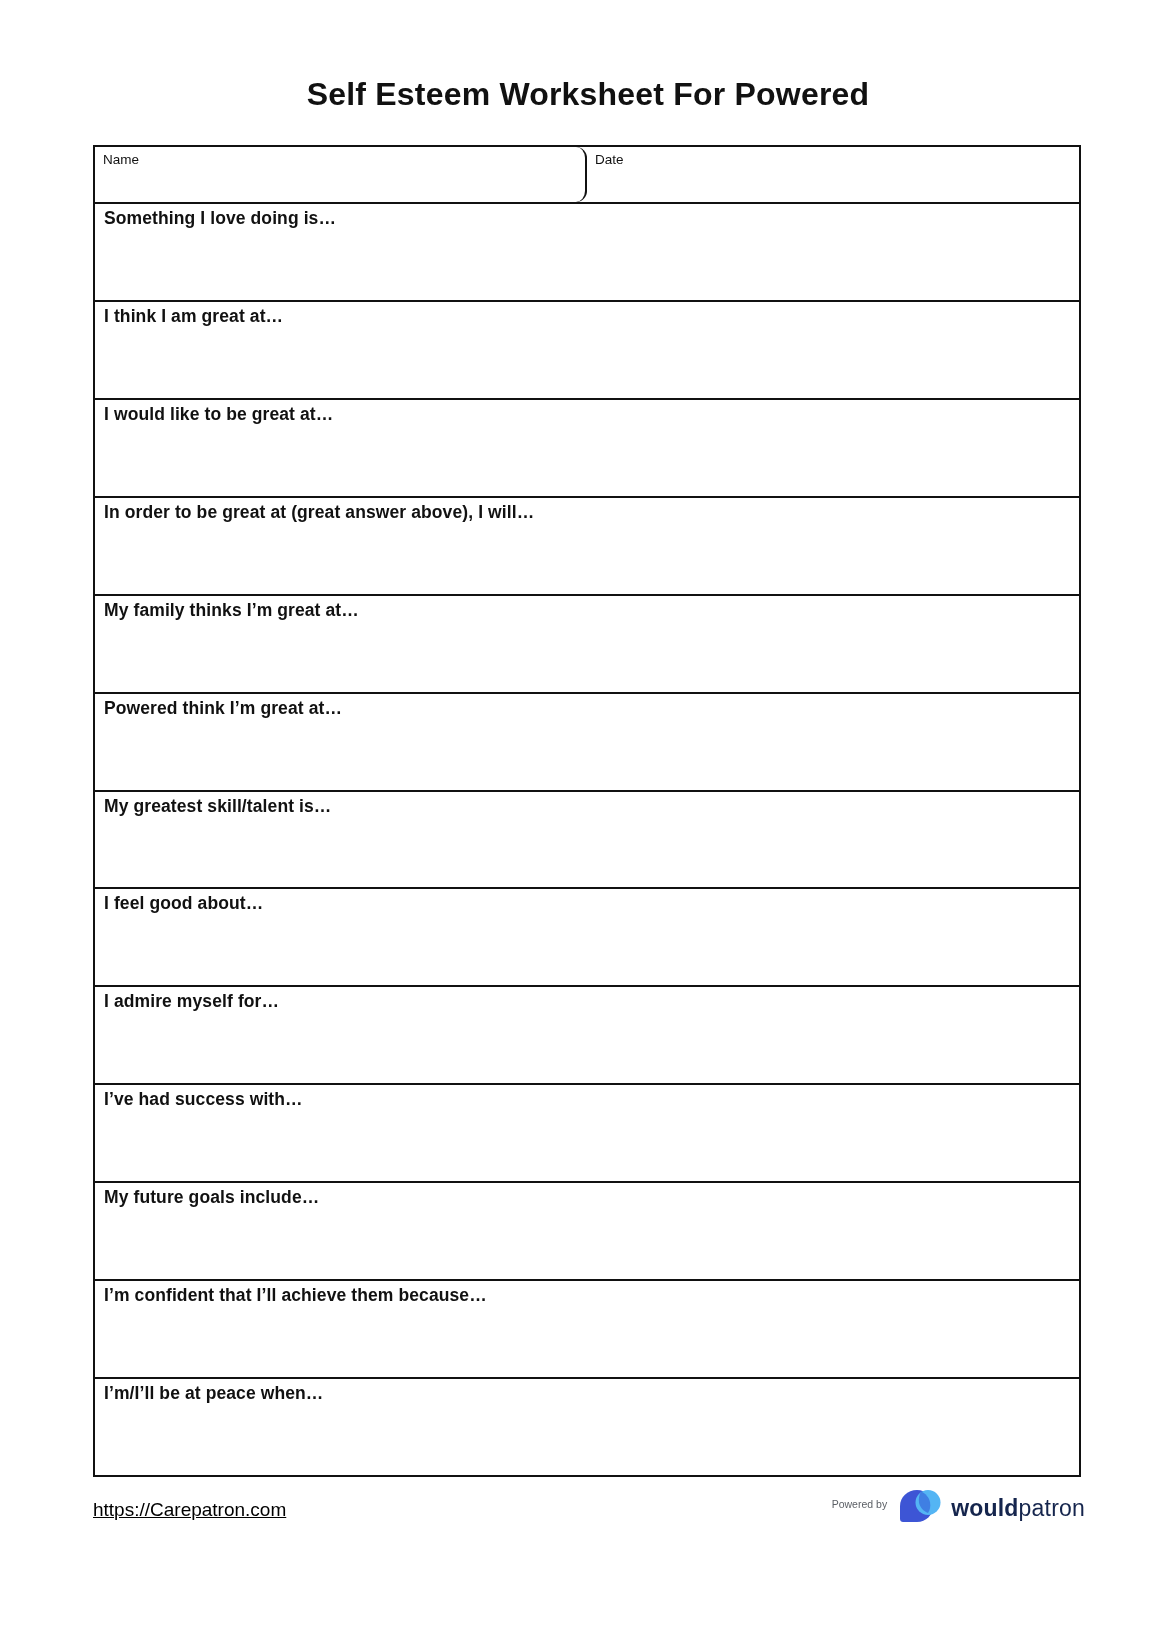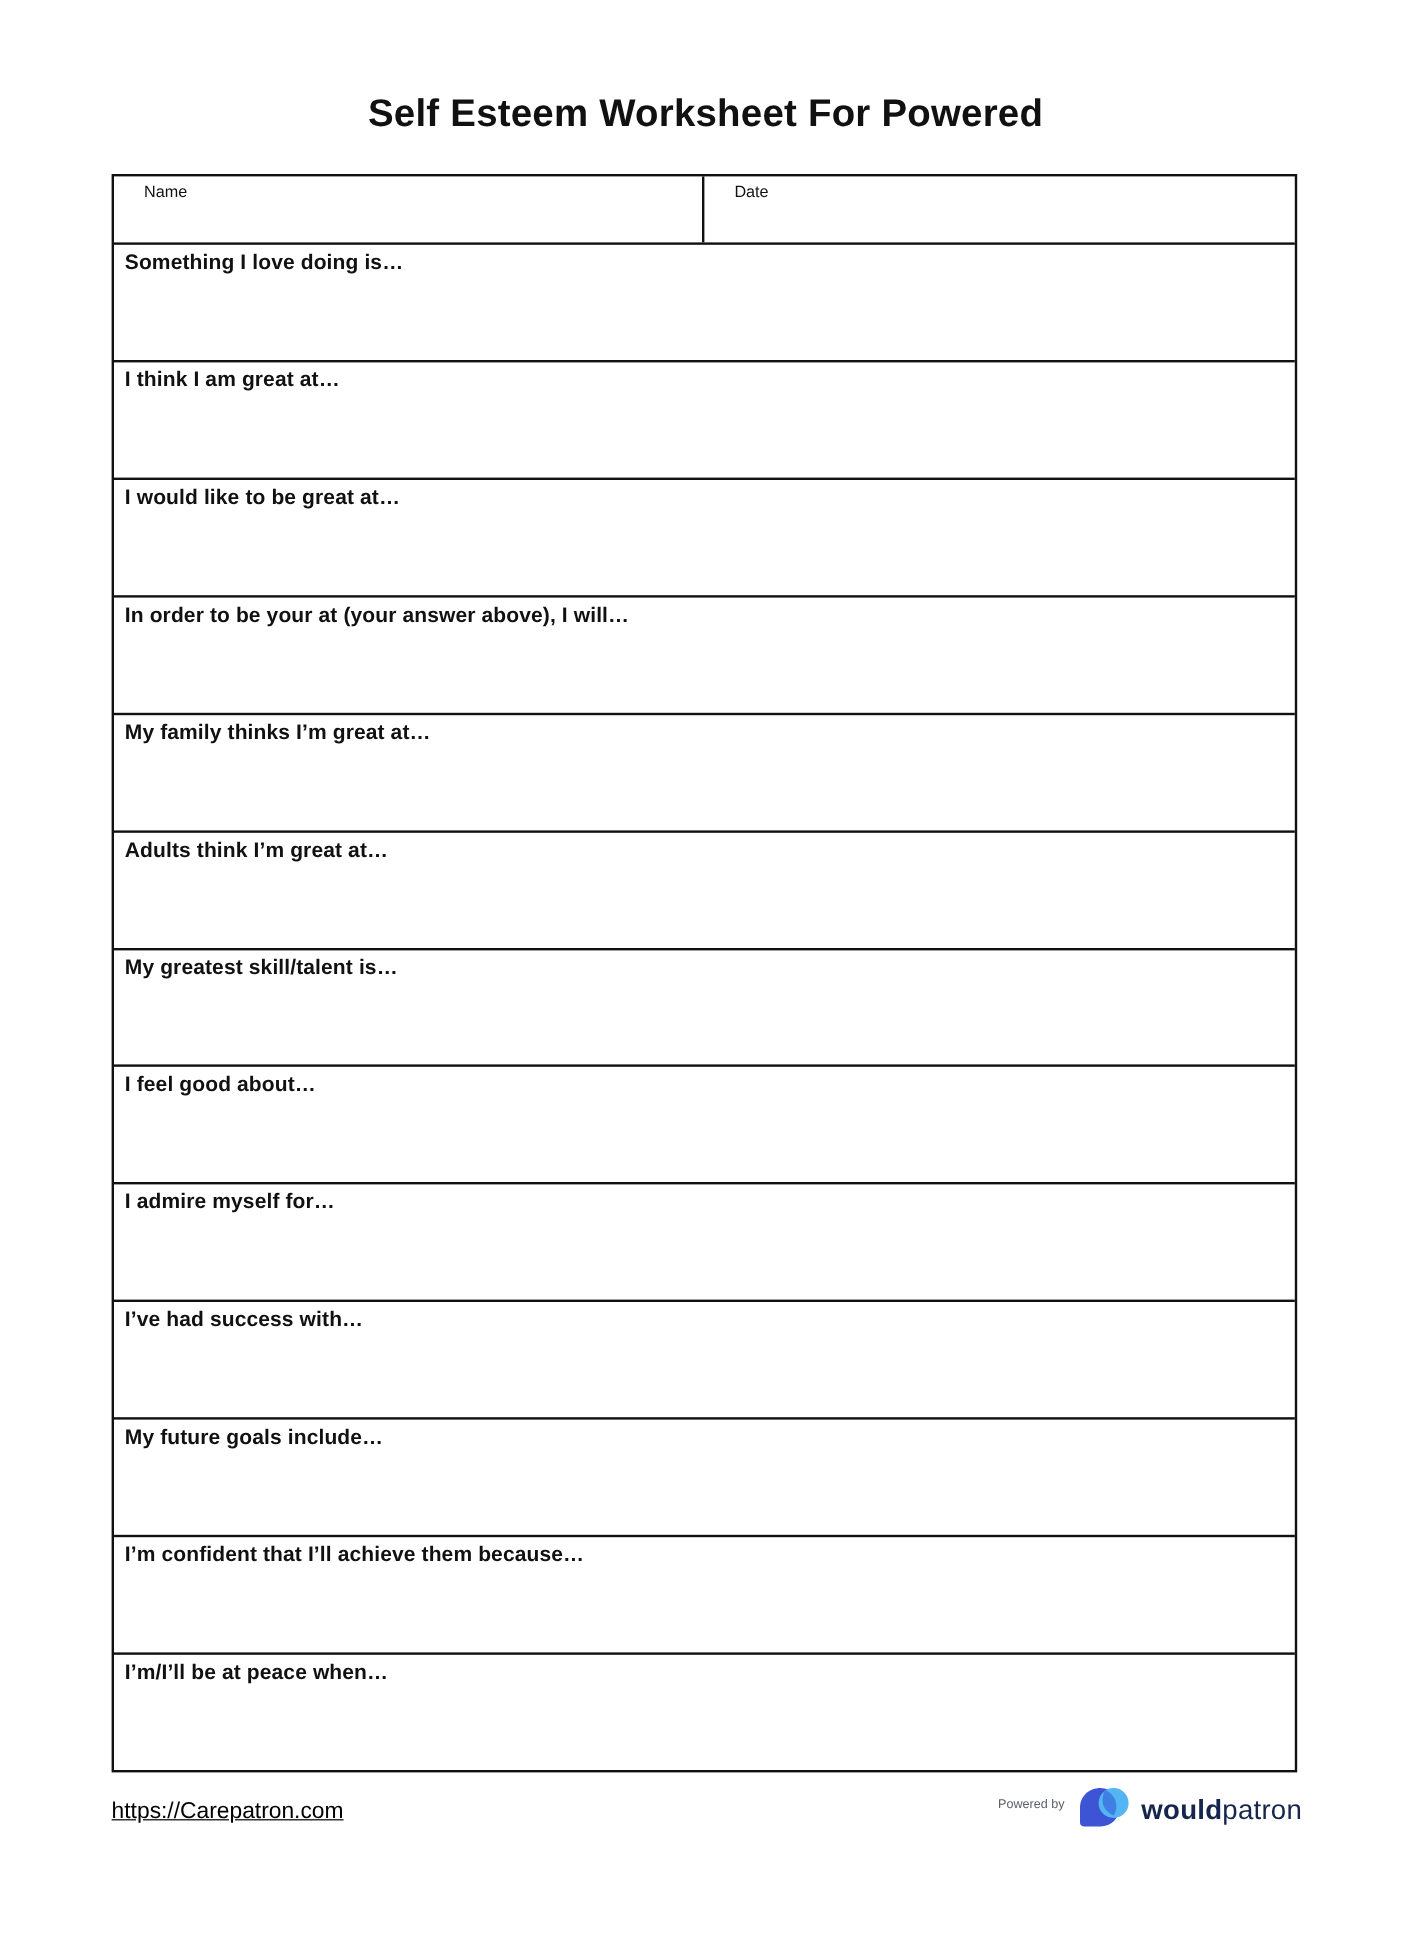--- a/index.html
+++ b/index.html
@@ -34,24 +34,25 @@
     background: #ffffff;
   }
   .header-row {
     display: flex;
     flex-direction: row;
     height: 57px;
     flex: 0 0 57px;
     border-bottom: 2px solid #111111;
   }
   .header-cell {
-    padding: 5px 25px;
+    padding: 5px 8px;
     font-size: 13.5px;
     font-weight: normal;
     color: #111111;
+    border-radius: 11px;
   }
   .header-cell.name-cell {
     width: 50%;
     border-right: 2px solid #111111;
   }
   .header-cell.date-cell { flex: 1; }
   .prompt-row {
     flex: 1 1 auto;
     border-bottom: 2px solid #111111;
     display: flex;
@@ -119,29 +120,29 @@
   </div>
   <div class="prompt-row">
     <div class="prompt-label">I think I am great at…</div>
     <div class="answer-area"></div>
   </div>
   <div class="prompt-row">
     <div class="prompt-label">I would like to be great at…</div>
     <div class="answer-area"></div>
   </div>
   <div class="prompt-row">
-    <div class="prompt-label">In order to be your at (your answer above), I will…</div>
+    <div class="prompt-label">In order to be great at (great answer above), I will…</div>
     <div class="answer-area"></div>
   </div>
   <div class="prompt-row">
     <div class="prompt-label">My family thinks I’m great at…</div>
     <div class="answer-area"></div>
   </div>
   <div class="prompt-row">
-    <div class="prompt-label">Adults think I’m great at…</div>
+    <div class="prompt-label">Powered think I’m great at…</div>
     <div class="answer-area"></div>
   </div>
   <div class="prompt-row">
     <div class="prompt-label">My greatest skill/talent is…</div>
     <div class="answer-area"></div>
   </div>
   <div class="prompt-row">
     <div class="prompt-label">I feel good about…</div>
     <div class="answer-area"></div>
   </div>

